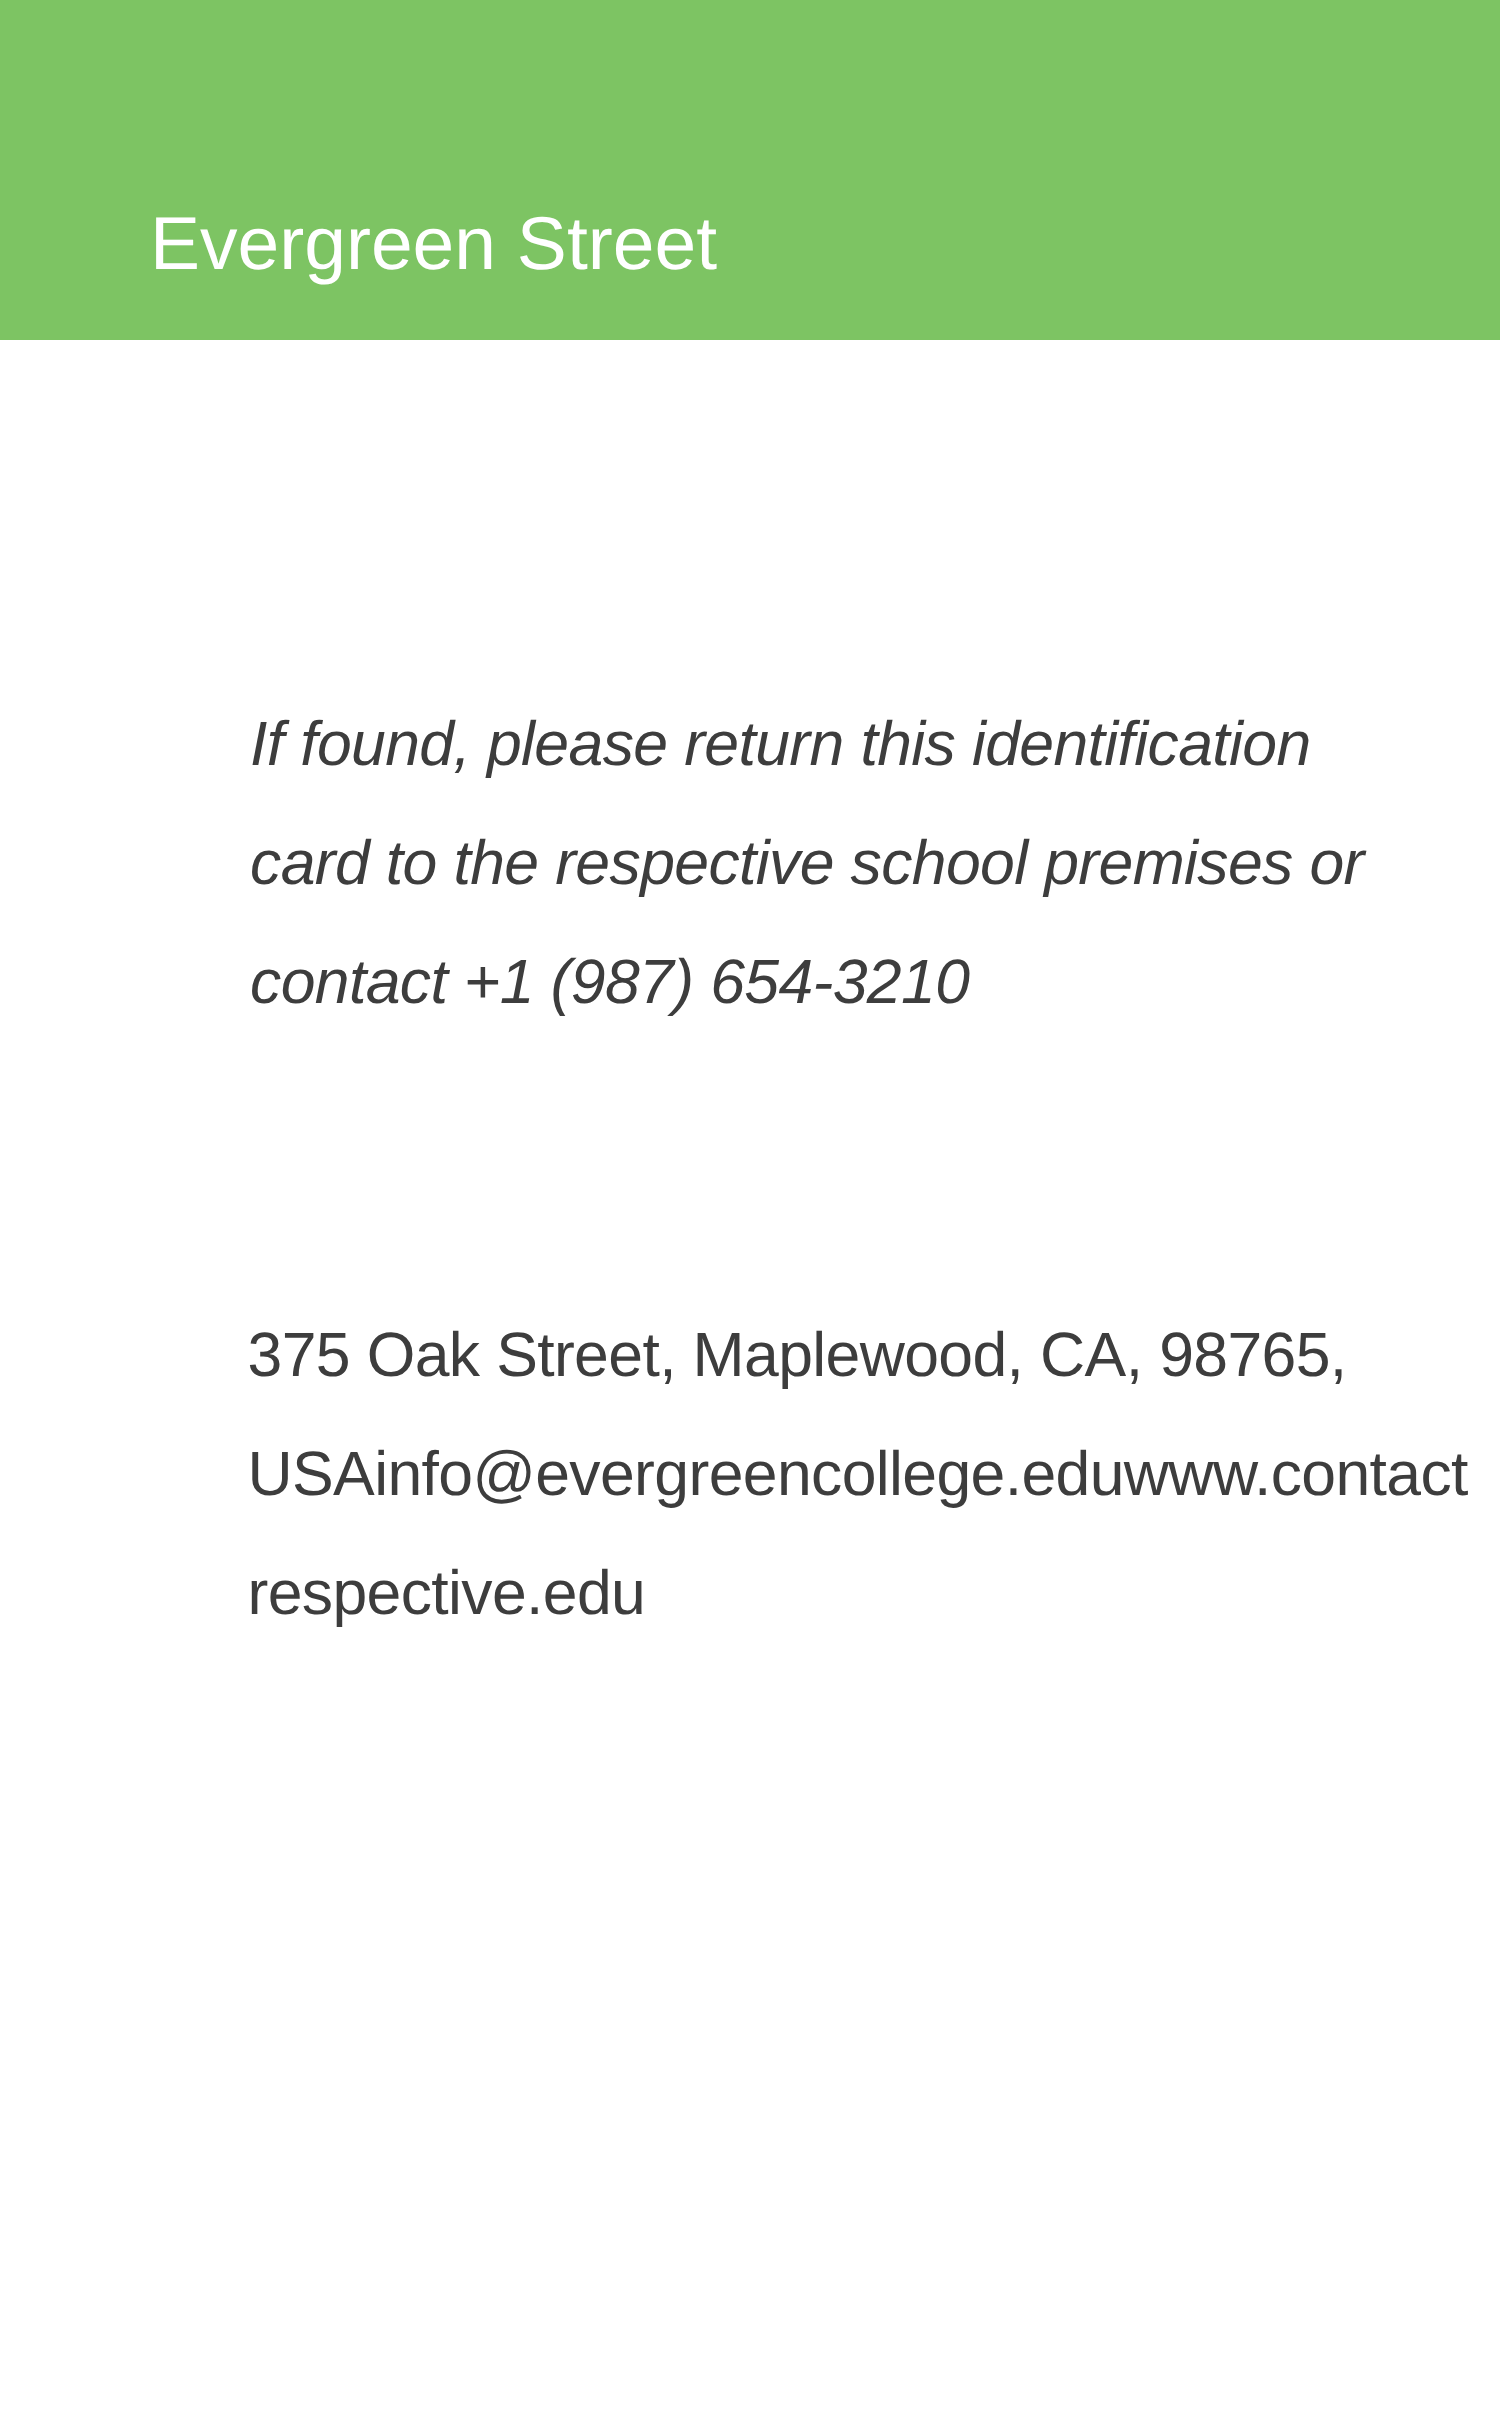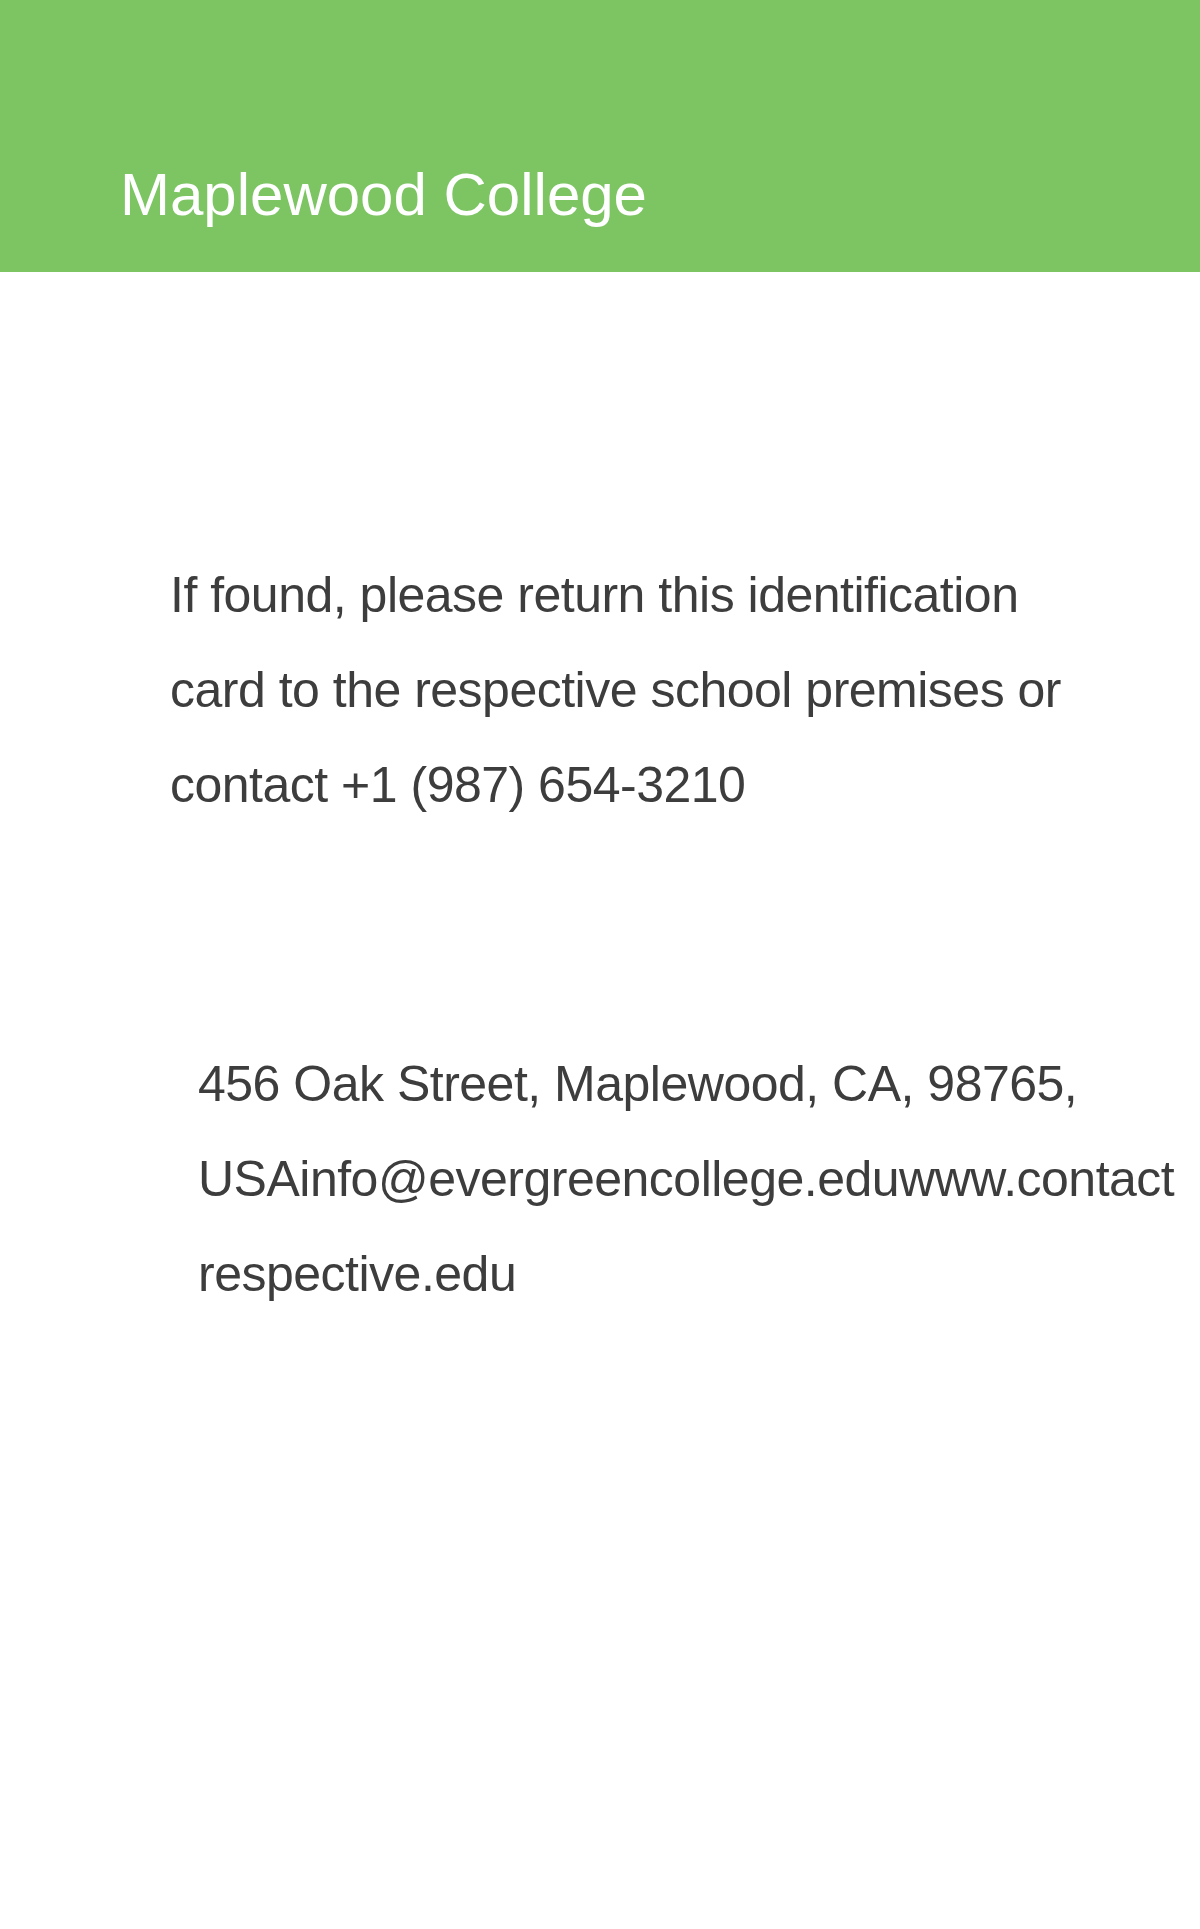--- a/index.html
+++ b/index.html
@@ -28,22 +28,23 @@
     top: 159px;
     margin: 0;
     font-size: 60px;
     font-weight: 400;
     line-height: 72px;
     color: var(--header-text, #ffffff);
     white-space: nowrap;
   }
   .notice {
     position: absolute;
-    left: 170px;
+    left: 200px;
     top: 548px;
+    font-style: italic;
   }
   .contact {
     position: absolute;
     left: 198px;
     top: 1037px;
   }
   .textline {
     font-size: 50px;
     font-weight: 400;
     line-height: 95px;
@@ -51,28 +52,28 @@
     color: var(--body-text, #3d3d3d);
     white-space: nowrap;
   }
 </style>
 </head>
 <body style="--header-bg: #7dc463; --header-text: #ffffff; --body-text: #3d3d3d;">
 
 <div class="card">
 
   <header class="band">
-    <h1 class="title">Maplewood College</h1>
+    <h1 class="title">Evergreen Street</h1>
   </header>
 
   <section class="notice">
     <div class="textline">If found, please return this identification</div>
     <div class="textline">card to the respective school premises or</div>
     <div class="textline">contact +1 (987) 654-3210</div>
   </section>
 
   <section class="contact">
-    <div class="textline">456 Oak Street, Maplewood, CA, 98765,</div>
+    <div class="textline">375 Oak Street, Maplewood, CA, 98765,</div>
     <div class="textline">USAinfo@evergreencollege.eduwww.contact</div>
     <div class="textline">respective.edu</div>
   </section>
 
 </div>
 
 </body></html>

